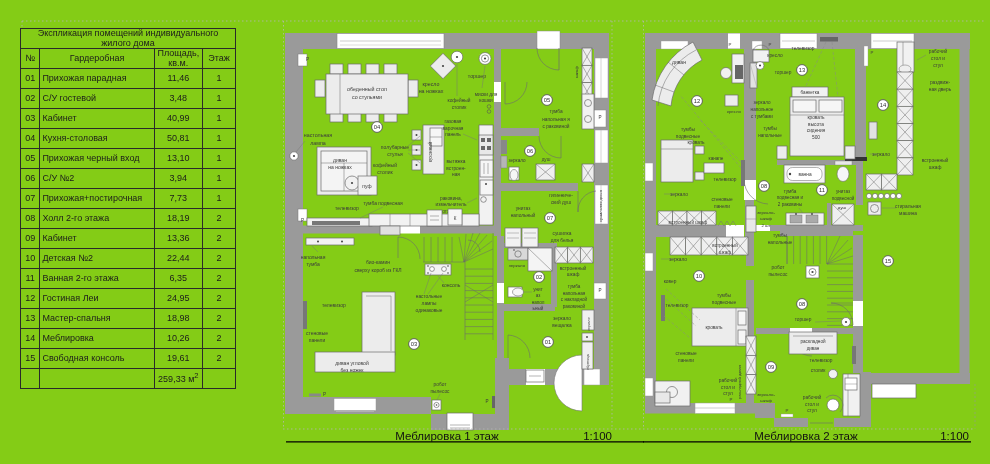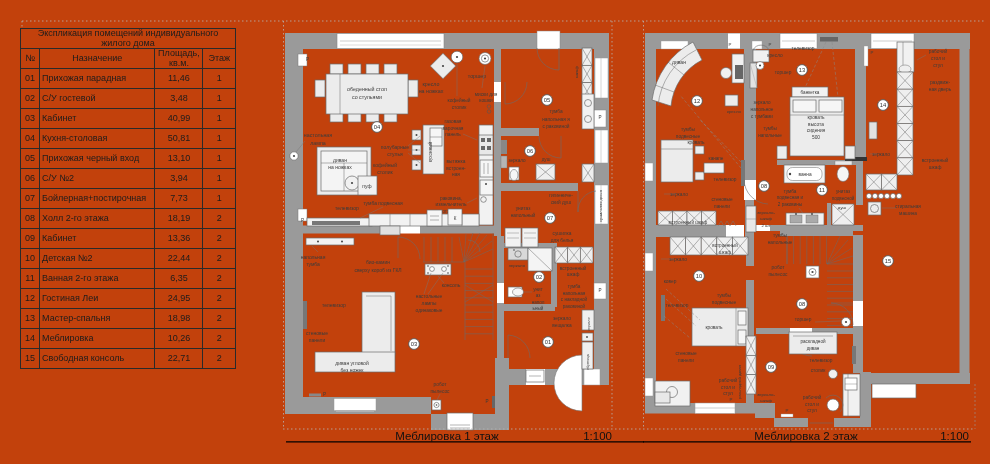--- a/index.html
+++ b/index.html
@@ -1,32 +1,32 @@
 <!DOCTYPE html>
 <html><head><meta charset="utf-8">
 <style>
 html,body{margin:0;padding:0;background:#fff;}
-#page{position:relative;width:990px;height:464px;background:#c2410c;font-family:"Liberation Sans",sans-serif;overflow:hidden;}
+#page{position:relative;width:990px;height:464px;background:#84cc16;font-family:"Liberation Sans",sans-serif;overflow:hidden;}
 #tbl{position:absolute;left:20px;top:28px;width:216px;border-collapse:collapse;font-size:9px;color:#1c1c1c;}
 #tbl td,#tbl th{border:1px solid #2a2a2a;padding:0 2px;height:19px;font-weight:normal;line-height:1.05;}
 #tbl td.c{text-align:center;}
 #tbl .hdr td{text-align:center;}
 #tbl .title td{text-align:center;height:19px;}
 #plans{position:absolute;left:0;top:0;}
 </style></head>
 <body>
 <div id="page">
 <table id="tbl" cellspacing="0">
 <tbody>
         <tr class="title">
           <td colspan="4">Экспликация помещений индивидуального<br>жилого дома</td>
         </tr>
 <tr class="hdr">
           <td style="width:17px">№</td>
-          <td style="width:115px">Назначение</td>
+          <td style="width:115px">Гардеробная</td>
           <td style="width:44px">Площадь,<br>кв.м.</td>
           <td style="width:32px">Этаж</td>
         </tr>
 <tr>
           <td class="c">01</td>
           <td>Прихожая парадная</td>
           <td class="c">11,46</td>
           <td class="c">1</td>
         </tr>
 <tr>
@@ -54,21 +54,21 @@
           <td class="c">1</td>
         </tr>
 <tr>
           <td class="c">06</td>
           <td>С/У №2</td>
           <td class="c">3,94</td>
           <td class="c">1</td>
         </tr>
 <tr>
           <td class="c">07</td>
-          <td>Бойлерная+постирочная</td>
+          <td>Прихожая+постирочная</td>
           <td class="c">7,73</td>
           <td class="c">1</td>
         </tr>
 <tr>
           <td class="c">08</td>
           <td>Холл 2-го этажа</td>
           <td class="c">18,19</td>
           <td class="c">2</td>
         </tr>
 <tr>
@@ -103,22 +103,28 @@
         </tr>
 <tr>
           <td class="c">14</td>
           <td>Меблировка</td>
           <td class="c">10,26</td>
           <td class="c">2</td>
         </tr>
 <tr>
           <td class="c">15</td>
           <td>Свободная консоль</td>
-          <td class="c">22,71</td>
+          <td class="c">19,61</td>
           <td class="c">2</td>
+        </tr>
+<tr>
+          <td class="c nb"></td>
+          <td class="nb"></td>
+          <td class="c">259,33 м<sup>2</sup></td>
+          <td class="c nb"></td>
         </tr>
 </tbody>
     </table>
 <svg id="plans" width="990" height="464" viewBox="0 0 990 464" font-family="Liberation Sans, sans-serif">
 
 <rect x="285" y="33" width="324" height="16" fill="#9a9a9a"></rect>
 <rect x="285" y="49" width="18" height="365" fill="#9a9a9a"></rect>
 <rect x="594" y="49" width="15" height="336" fill="#9a9a9a"></rect>
 <rect x="285" y="397" width="146" height="17" fill="#9a9a9a"></rect>
 <rect x="431" y="414" width="16" height="16" fill="#9a9a9a"></rect>

